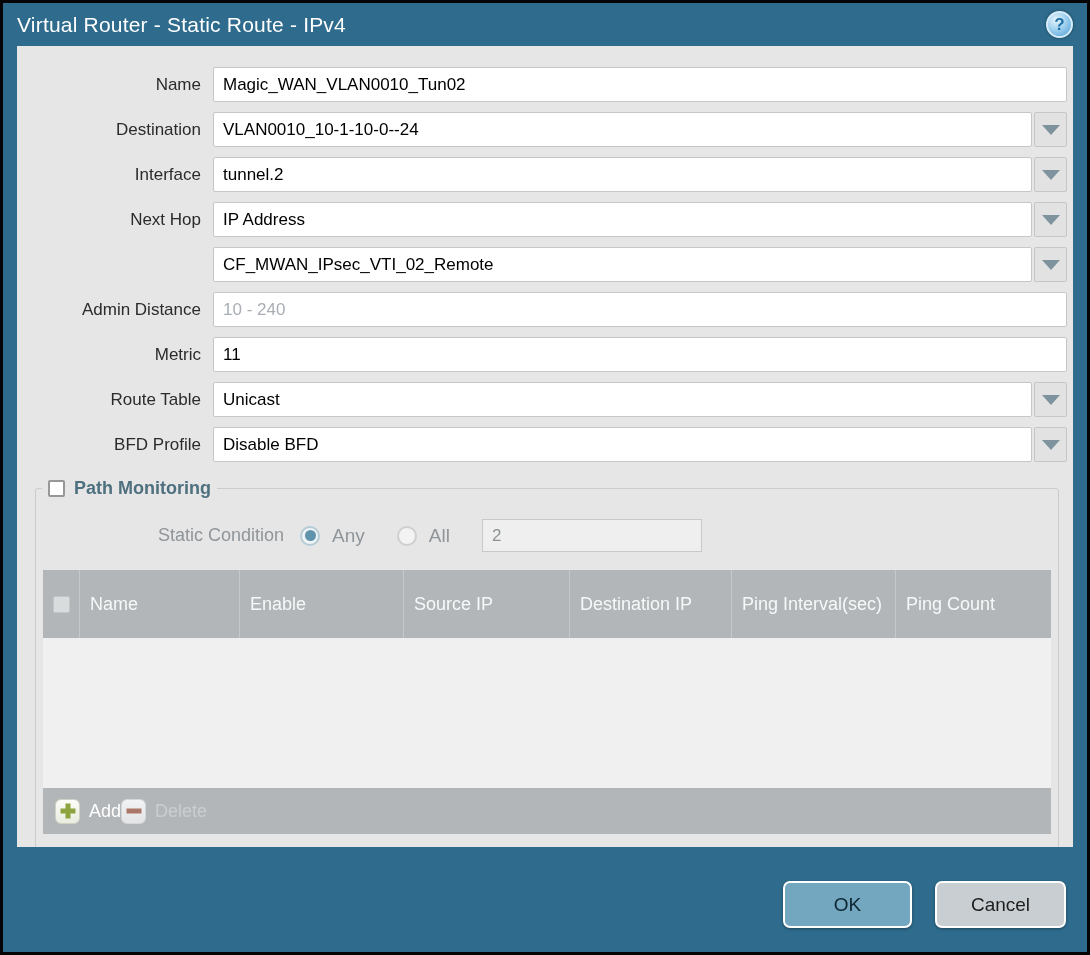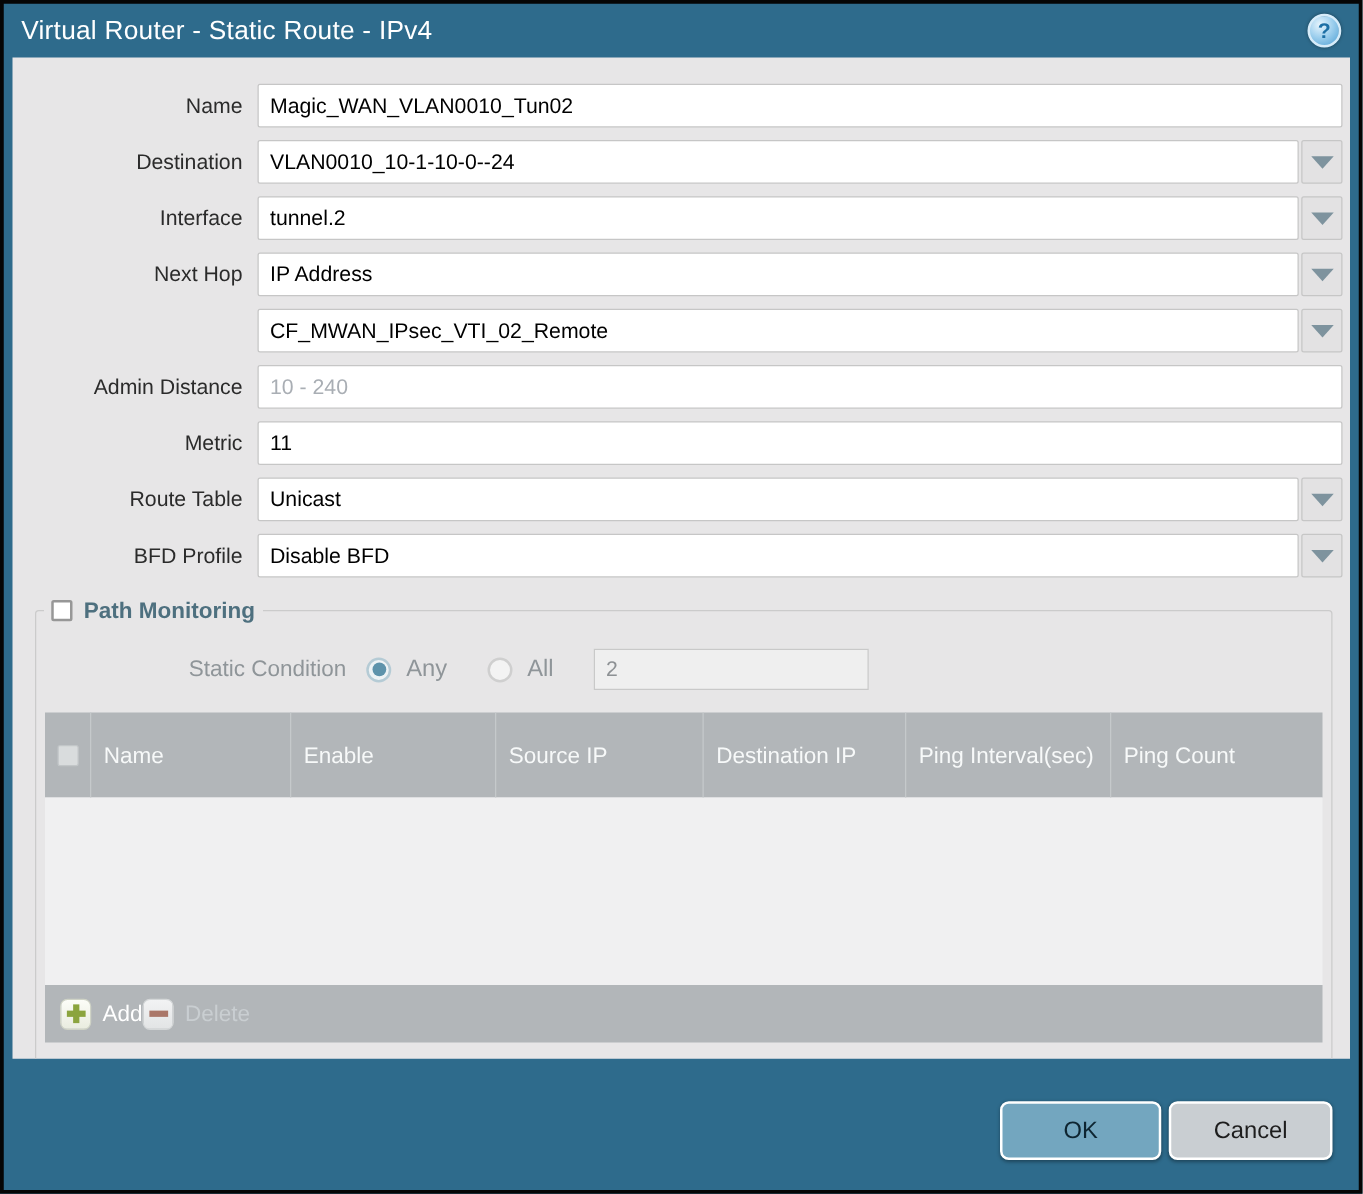--- a/index.html
+++ b/index.html
@@ -21,21 +21,21 @@
   .help-btn {
     width:27px; height:27px; border-radius:50%;
     background:radial-gradient(circle at 35% 30%, #e8f5fd 0%, #9fd0ee 45%, #4d9fd4 100%);
     border:2px solid #d7ecf9;
     color:#1d6fa5; font-weight:bold; font-size:17px;
     display:flex; align-items:center; justify-content:center;
     cursor:pointer; box-shadow:0 0 3px rgba(0,0,0,.4);
   }
   
   .content {
-    margin:0 7px; flex:1;
+    margin:0 14px; flex:1;
     background:#e7e6e7;
     padding:21px 6px 0 10px;
     overflow:hidden;
   }
   .row { display:flex; align-items:center; margin-bottom:10px; height:35px; }
   .flabel {
     width:186px; flex:0 0 186px;
     text-align:right; padding-right:12px;
     font-size:17px; color:#2b2b2b;
   }
@@ -139,21 +139,21 @@
   .icon-minus::before {
     content:""; position:absolute; background:#aa7769;
     width:15px; height:5px; left:50%; top:50%; transform:translate(-50%,-50%);
   }
   .add-text { color:#ffffff; font-size:18px; }
   .del-text { color:#c9ced1; font-size:18px; }
   
   .footer {
     height:84px; flex:0 0 84px;
     display:flex; justify-content:flex-end; align-items:flex-start;
-    padding:13px 21px 0 0; gap:6px;margin-top:21px;
+    padding:13px 21px 0 0; gap:23px;margin-top:21px;
   }
   .btn {
     height:47px; border-radius:7px;
     border:2px solid #ffffff;
     font-size:19px; cursor:pointer;
     font-family:"Liberation Sans","DejaVu Sans",sans-serif;
     box-shadow:0 1px 3px rgba(0,0,0,.35);
   }
   .btn-ok { width:129px; background:#73a6bf; color:#0e2531; }
   .btn-cancel { width:131px; background:#c9ced2; color:#1d1d1d; }

